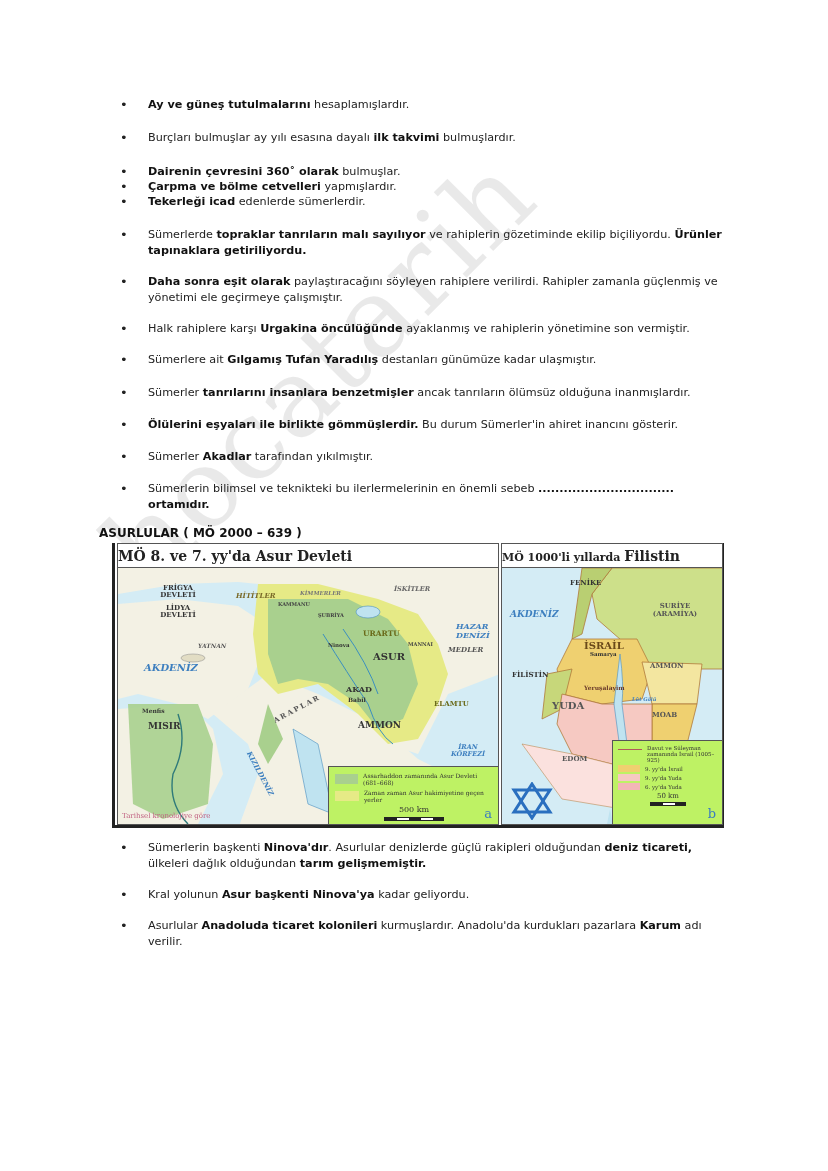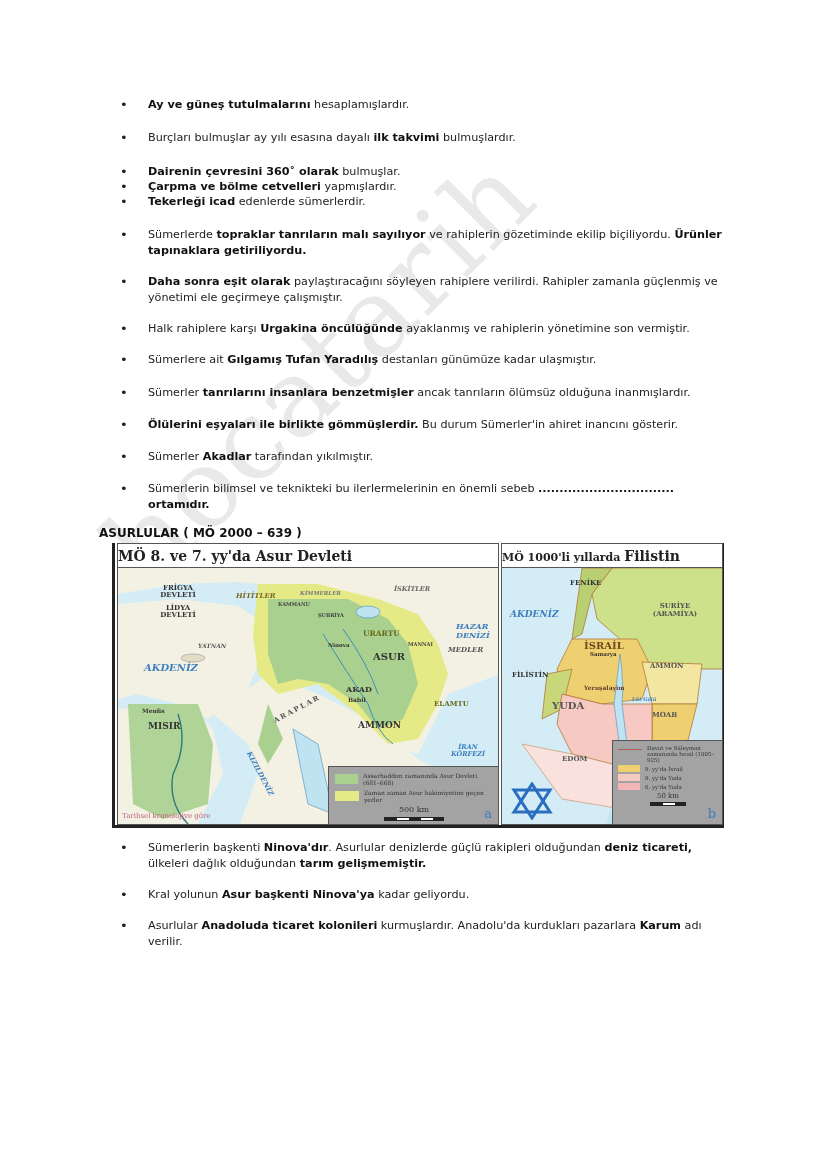--- a/index.html
+++ b/index.html
@@ -15,21 +15,21 @@
   
   .figure { position: absolute; left: 112px; top: 543px; width: 612px; height: 285px; border-left: 3px solid #222; border-right: 3px solid #222; border-bottom: 3px solid #222; background: #fff; }
   .map { position: absolute; top: 0; bottom: 0; background: #cfe9f3; overflow: hidden; border: 1px solid #555; }
   .map-a { left: 2px; width: 382px; }
   .map-b { left: 386px; width: 222px; }
   .map-title { position: absolute; left: 0; right: 0; top: 0; height: 24px; background: #fff; border-bottom: 1px solid #555; font-family: "DejaVu Serif", serif; font-weight: bold; font-size: 14px; line-height: 24px; color: #222; }
   .map-b .map-title { font-size: 11px; }
   .map-b .map-title .big { font-size: 14px; }
   .lbl { position: absolute; font-family: "DejaVu Serif", serif; font-weight: bold; white-space: nowrap; color: #333; }
   .sea { color: #3d7fbf; font-style: italic; }
-  .legend { position: absolute; background: #a3a3a3; border: 1px solid #555; font-family: "DejaVu Serif", serif; font-size: 7px; color: #333; }
+  .legend { position: absolute; background: #bef264; border: 1px solid #555; font-family: "DejaVu Serif", serif; font-size: 7px; color: #333; }
   .sw { display: inline-block; width: 26px; height: 10px; vertical-align: middle; margin-right: 5px; }
   .scale { display: inline-block; width: 60px; height: 4px; border: 1px solid #222; background: repeating-linear-gradient(90deg,#222 0 12px,#fff 12px 24px); vertical-align: middle; }
   .panel-letter { position: absolute; right: 6px; bottom: 3px; color: #3b7cc0; font-family: "DejaVu Serif", serif; font-size: 13px; }
 </style>
 </head>
 <body>
 
 <div class="page">
 
   <div class="watermark">hocatarih</div>

